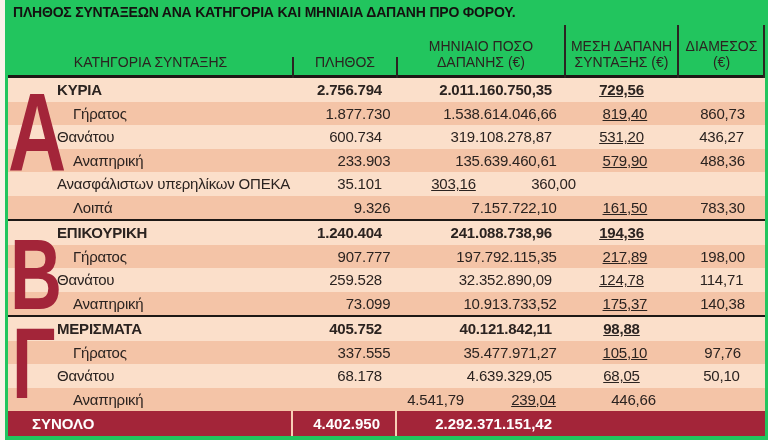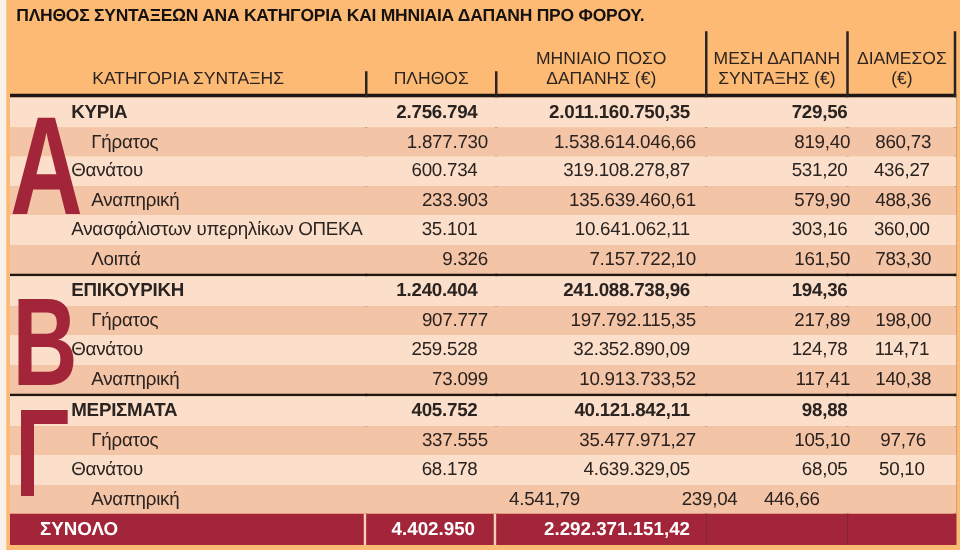--- a/index.html
+++ b/index.html
@@ -1,18 +1,18 @@
 <!DOCTYPE html>
 <html><head>
 <meta charset="utf-8">
 <style>
   html,body { margin:0; padding:0; }
   .page {
     position:relative; width:768px; height:440px; overflow:hidden;
-    background:#fdba74; font-family:"Liberation Sans", sans-serif;
+    background:#22c55e; font-family:"Liberation Sans", sans-serif;
     color:#2b2320;
   }
   .edge-strip { position:absolute; left:0; top:0; width:5px; height:440px; background:#faf2e9; }
   .title { position:absolute; left:13px; top:5px; font-size:14px; font-weight:bold;
            line-height:15px; color:#141110; letter-spacing:-0.2px; }
   
   .thead { position:absolute; left:8px; top:25px; width:757px; height:50px;
            display:flex; align-items:flex-end; font-size:14px; }
   .th { box-sizing:border-box; text-align:center; padding-bottom:5px; line-height:16px; }
   .th1 { width:285px; }
@@ -32,21 +32,21 @@
   .tbody { position:absolute; left:8px; top:78px; width:757px; }
   .row { display:flex; height:23.5px; align-items:center; font-size:15px; letter-spacing:-0.2px; }
   .row.light { background:#fbdfca; }
   .row.dark  { background:#f4c4a7;padding-left:16px; }
   .row.section-head { font-weight:bold; }
   .sect-line { height:2px; background:#1d1815; }
   .c { box-sizing:border-box; }
   .c1 { width:285px; padding-left:49px; }
   .c2 { width:104px; text-align:right; padding-right:15px; }
   .c3 { width:168px; text-align:right; padding-right:13px; }
-  .c4 { width:113px; text-align:right; }
+  .c4 { width:113px; text-align:center;text-decoration:underline; }
   .c5 { width:87px;  text-align:center; }
   
   .trow { display:flex; height:25px; align-items:center; color:#ffffff;
           font-weight:bold; font-size:15px; }
   .trow .c { background:#a32539; height:25px; line-height:25px; }
   .trow .gapline { border-right:2px solid #f8cfb6; }
   .trow .c1 { padding-left:24px; }
   
   .big { position:absolute; font-weight:bold; color:#a32539; line-height:1;
          transform:scaleX(0.72); transform-origin:left top; }
@@ -104,21 +104,20 @@
       <div class="row dark">
         <div class="c c1">Αναπηρική</div>
         <div class="c c2">233.903</div>
         <div class="c c3">135.639.460,61</div>
         <div class="c c4">579,90</div>
         <div class="c c5">488,36</div>
       </div>
       <div class="row light">
         <div class="c c1">Ανασφάλιστων υπερηλίκων ΟΠΕΚΑ</div>
         <div class="c c2">35.101</div>
-        <div class="c c3">10.641.062,11</div>
         <div class="c c4">303,16</div>
         <div class="c c5">360,00</div>
       </div>
       <div class="row dark">
         <div class="c c1">Λοιπά</div>
         <div class="c c2">9.326</div>
         <div class="c c3">7.157.722,10</div>
         <div class="c c4">161,50</div>
         <div class="c c5">783,30</div>
       </div>
@@ -141,21 +140,21 @@
         <div class="c c1">Θανάτου</div>
         <div class="c c2">259.528</div>
         <div class="c c3">32.352.890,09</div>
         <div class="c c4">124,78</div>
         <div class="c c5">114,71</div>
       </div>
       <div class="row dark">
         <div class="c c1">Αναπηρική</div>
         <div class="c c2">73.099</div>
         <div class="c c3">10.913.733,52</div>
-        <div class="c c4">117,41</div>
+        <div class="c c4">175,37</div>
         <div class="c c5">140,38</div>
       </div>
       <div class="sect-line"></div>
       <div class="row light section-head">
         <div class="c c1">ΜΕΡΙΣΜΑΤΑ</div>
         <div class="c c2">405.752</div>
         <div class="c c3">40.121.842,11</div>
         <div class="c c4">98,88</div>
         <div class="c c5"></div>
       </div>

